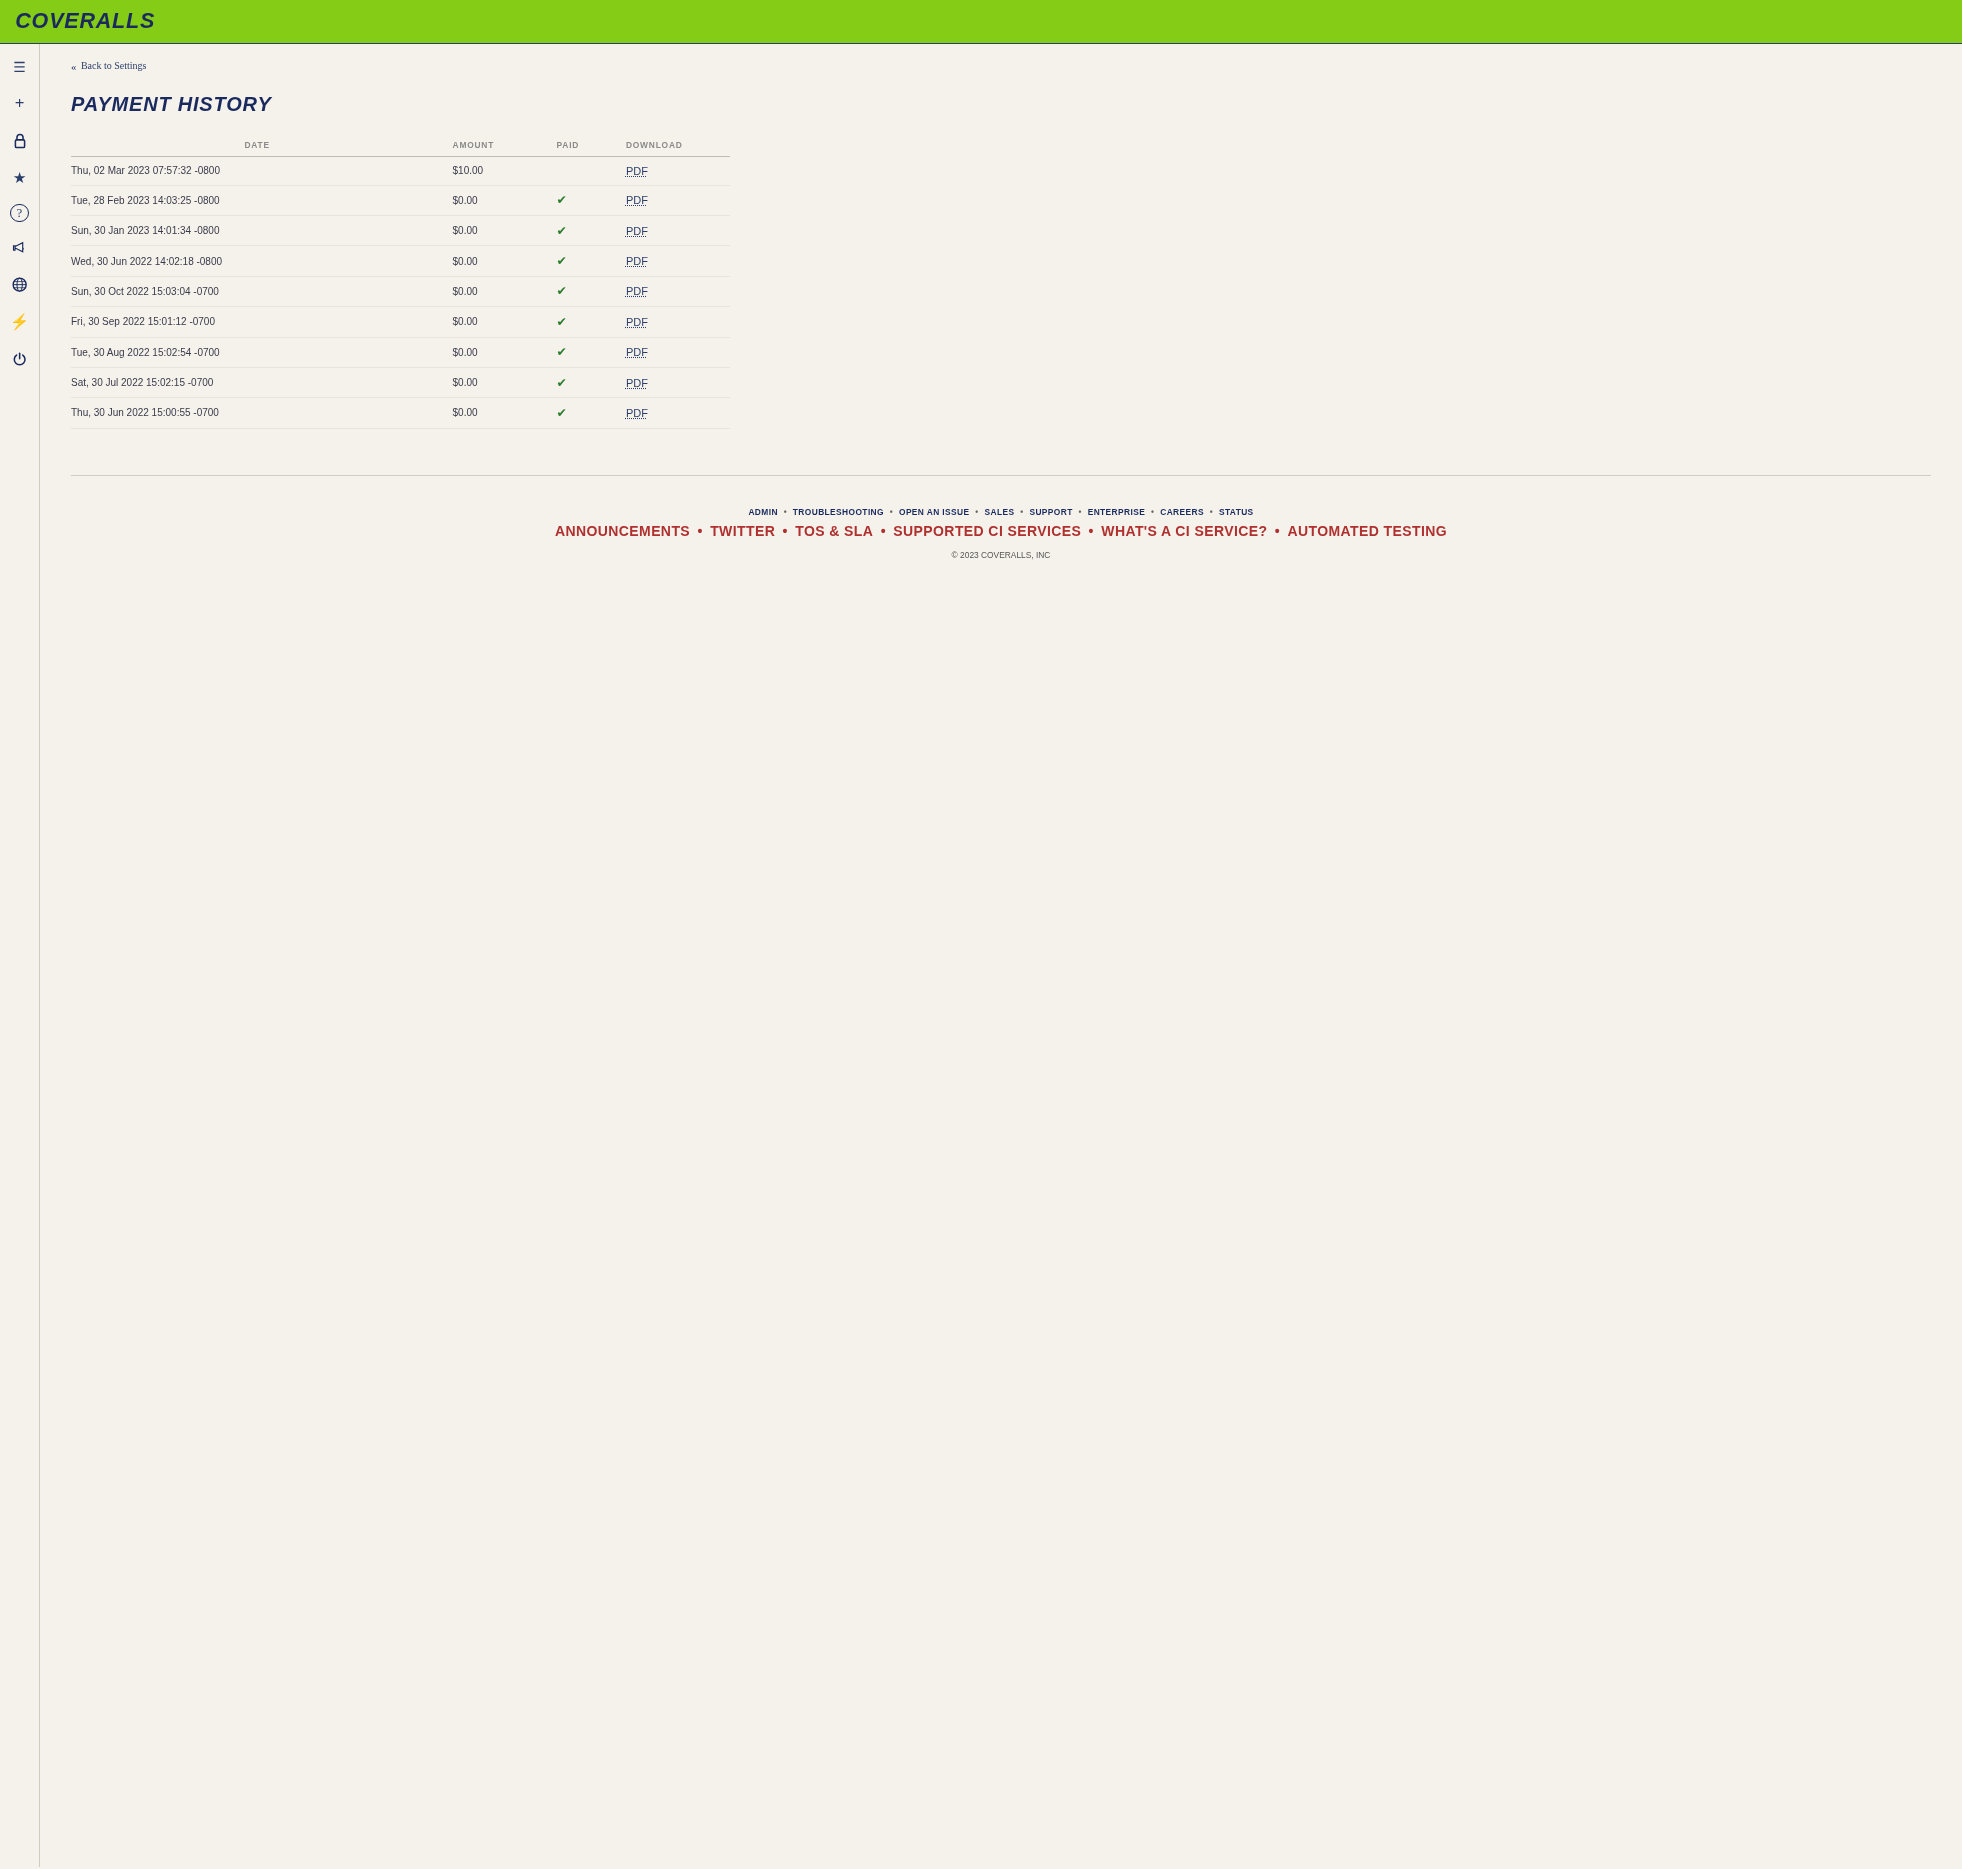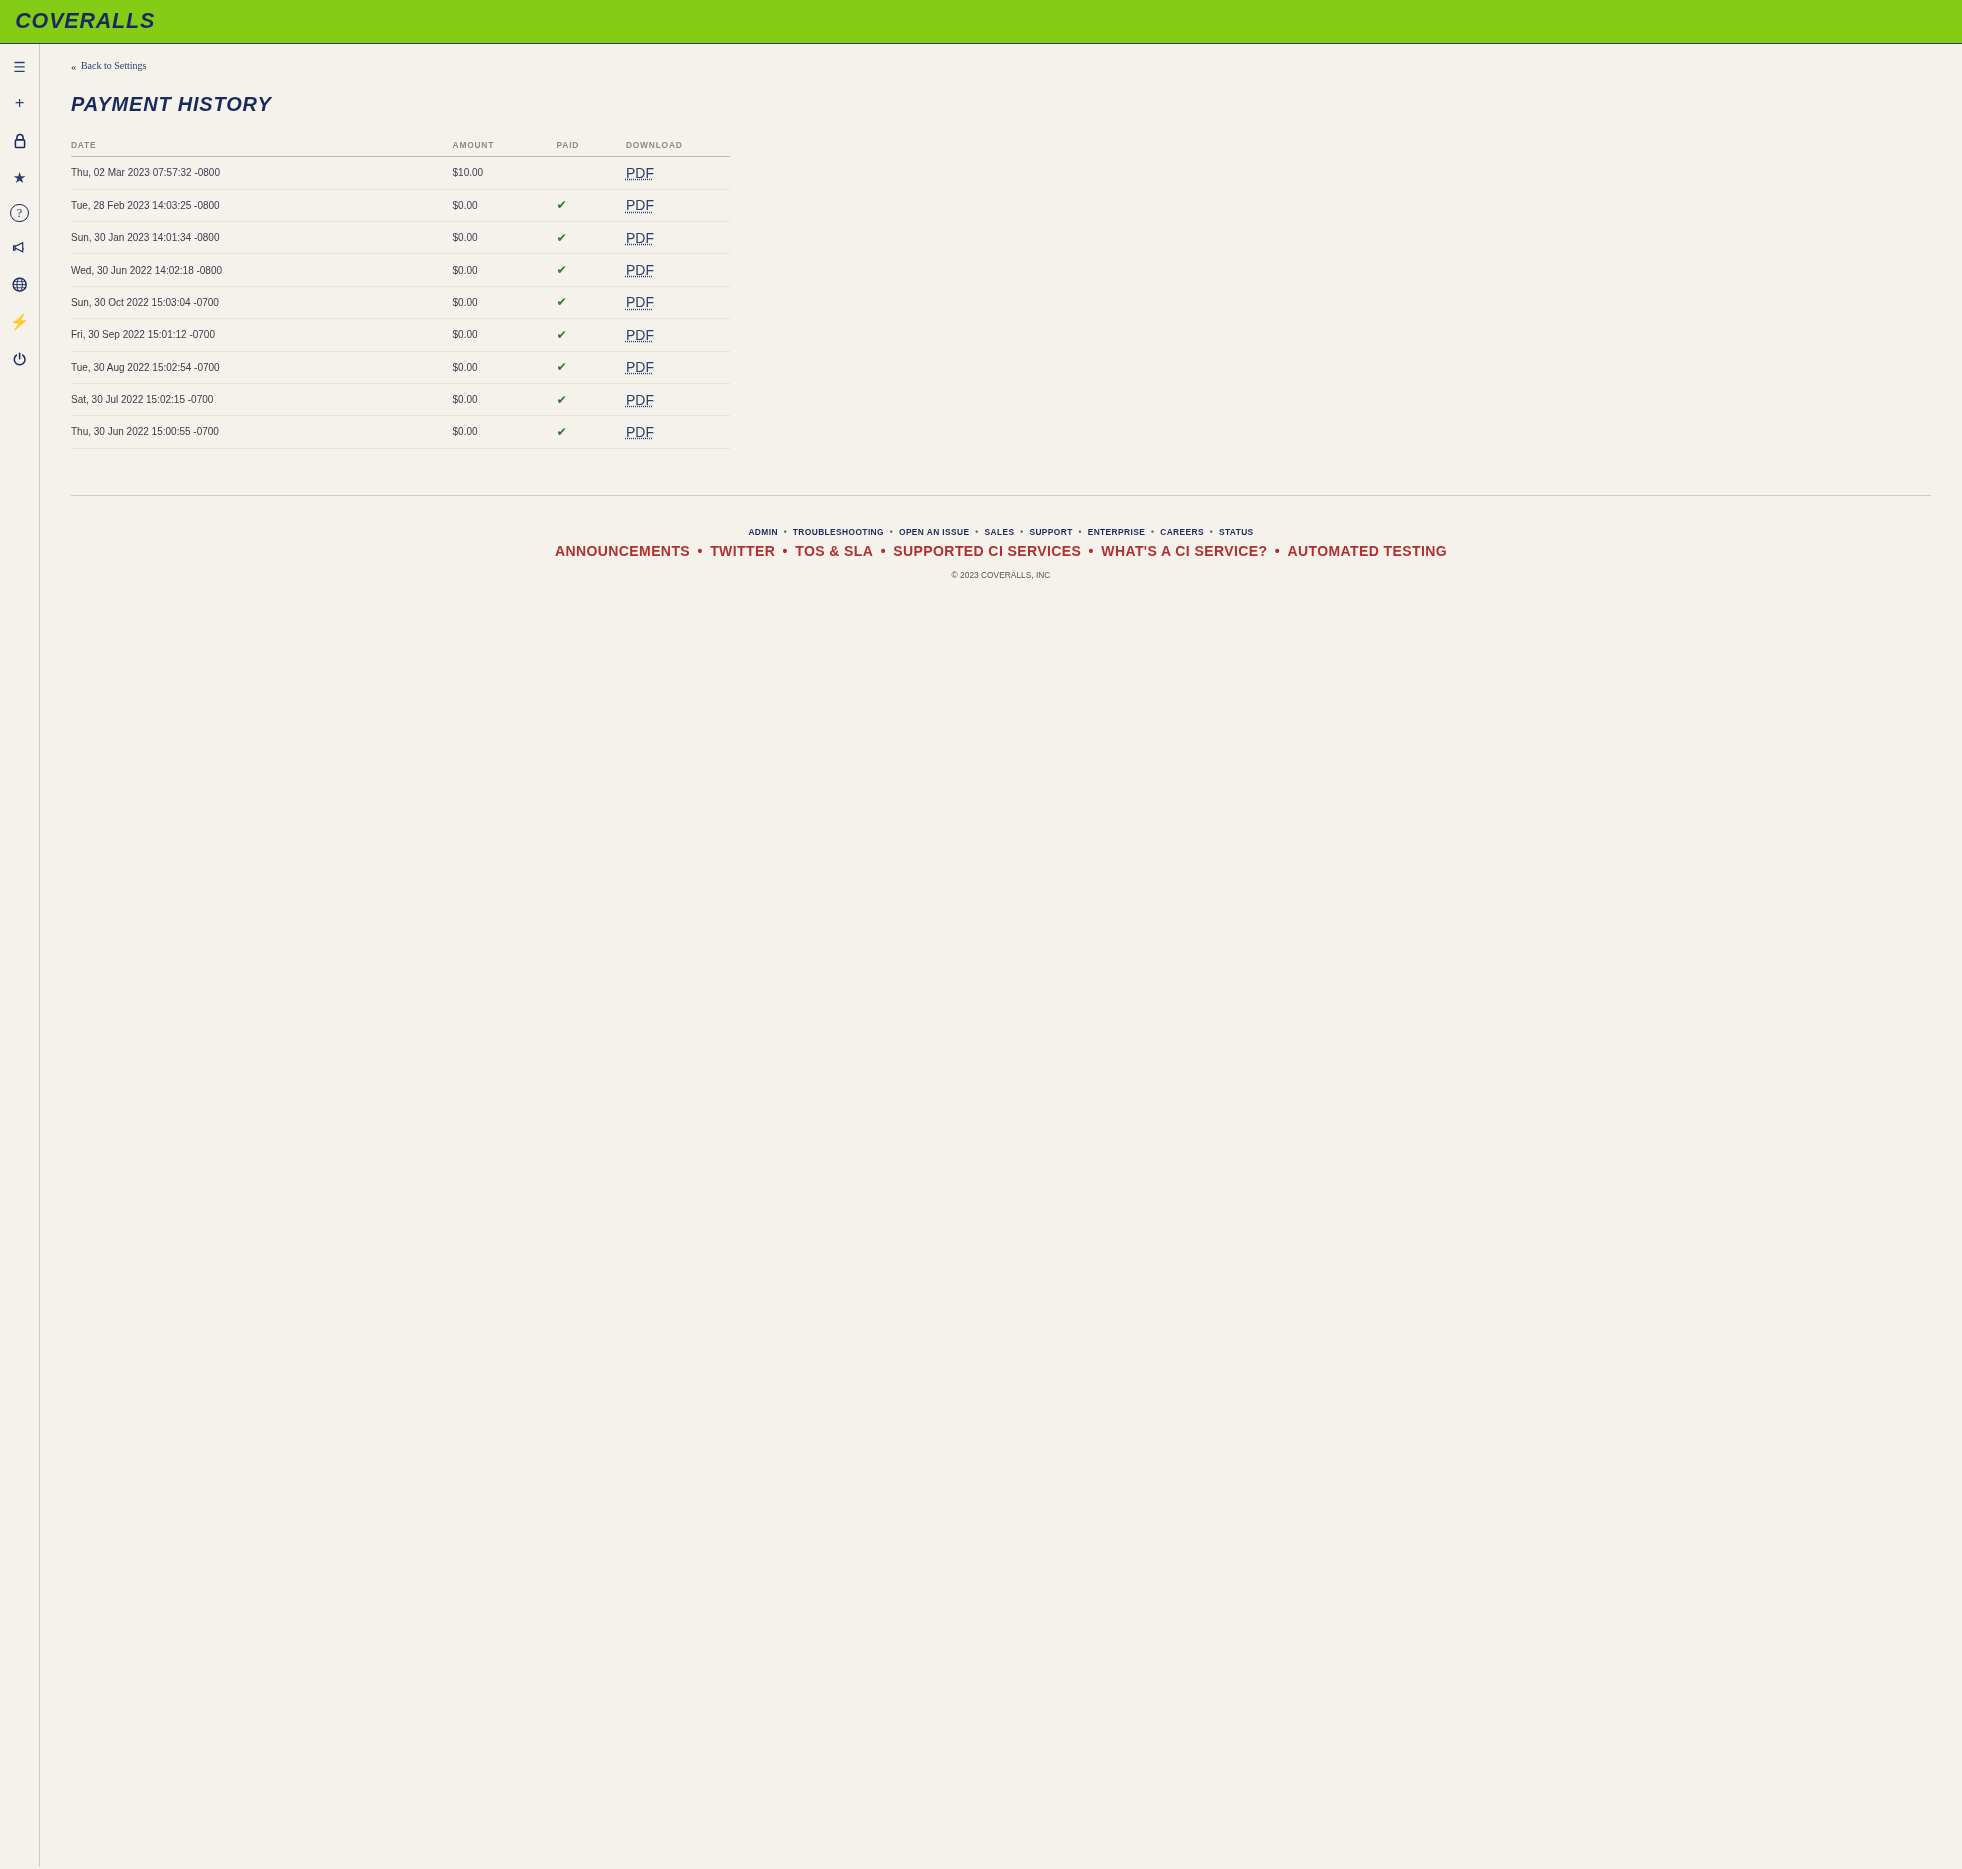--- a/index.html
+++ b/index.html
@@ -95,21 +95,21 @@
     
     .payment-table {
       width: 100%;
       border-collapse: collapse;
       max-width: 659px;
     }
     .payment-table thead tr {
       border-bottom: 0.8px solid #c0bcb0;
     }
     .payment-table th {
-      text-align: left;
+      text-align: center;
       font-family: Arial, sans-serif;
       font-size: 8.4px;
       font-weight: bold;
       color: #8a8a8a;
       letter-spacing: 0.8px;
       text-transform: uppercase;
       padding: 6.1px 9.2px 6.1px 0;
     }
     .payment-table th.amount-col,
     .payment-table th.paid-col,
@@ -123,21 +123,21 @@
       border-bottom: 0.8px solid #e8e4db;
       font-family: Arial, sans-serif;
     }
     .payment-table td.date-col { width: 55%; }
     .payment-table td.amount-col { width: 15%; }
     .payment-table td.paid-col { width: 10%; text-align: left; }
     .payment-table td.download-col { width: 15%; }
 
     .pdf-link {
       color: #2c3e6b;
-      font-size: 14px;
+      font-size: 11px;
       text-decoration: underline;
       cursor: pointer;
       font-family: Arial, sans-serif;
       text-decoration-style: dotted;
     }
 
     .check-icon {
       color: #2c7a2c;
       font-size: 12.3px;
     }

